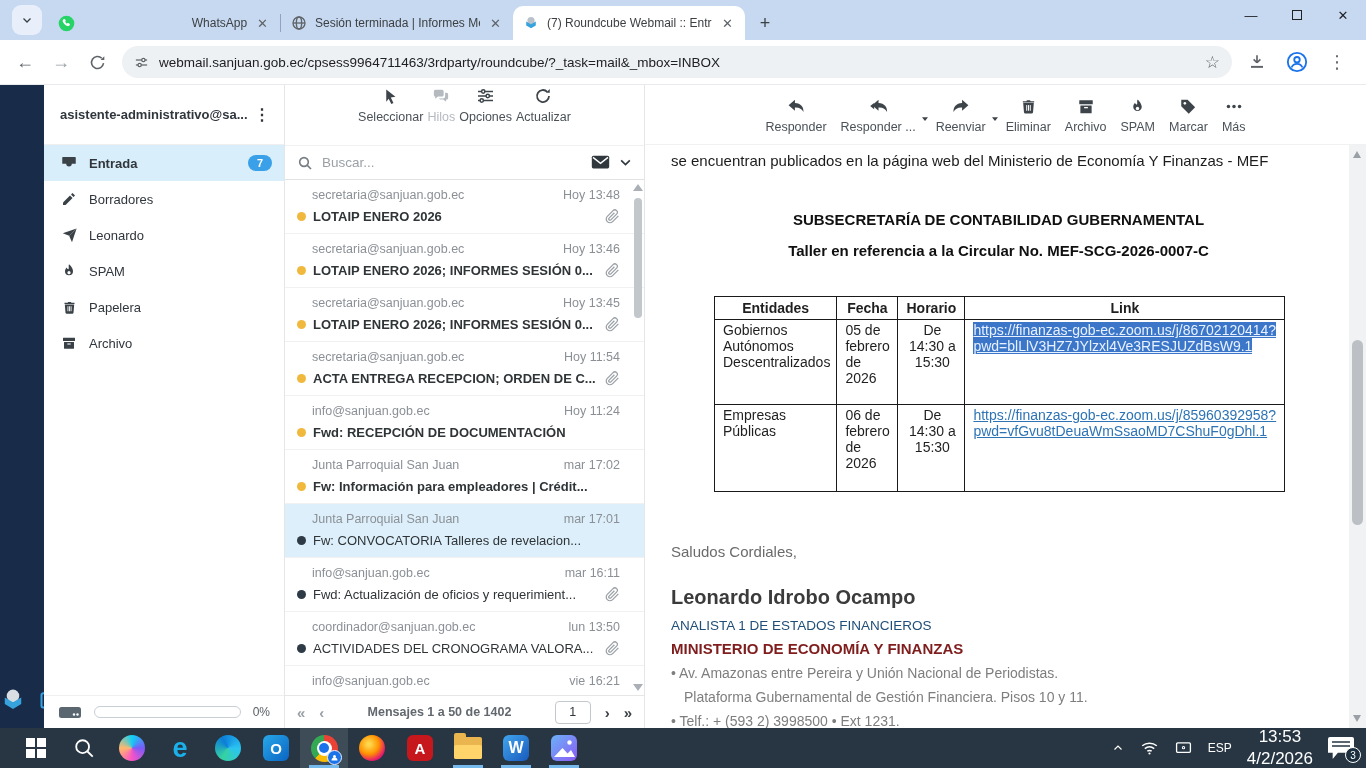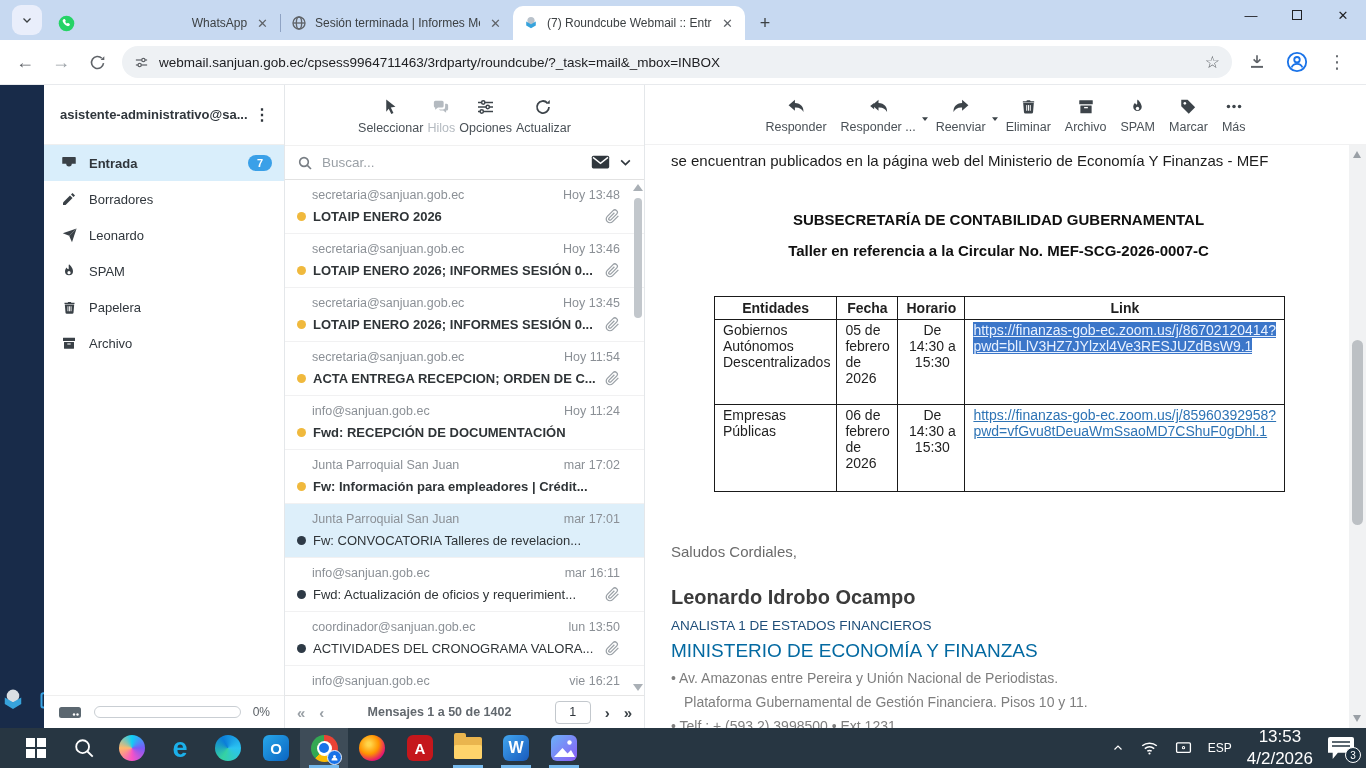--- a/index.html
+++ b/index.html
@@ -42,21 +42,21 @@
   .acct-menu { color:#30363c; font-size:16px; font-weight:bold; padding:0 6px; letter-spacing:0; }
   .folder { height:36px; display:flex; align-items:center; gap:11px; padding:0 12px 0 16px; font-size:13px; color:#30363c; }
   .folder .fico { width:18px; height:18px; color:#3a4147; display:flex; align-items:center; justify-content:center; }
   .folder.active { background:#d9eefb; font-weight:bold; }
   .badge { margin-left:auto; background:#3aa0e8; color:#fff; border-radius:10px; font-size:11px; font-weight:bold; padding:2px 9px; }
   .quota { position:absolute; bottom:0; left:0; right:0; height:33px; border-top:1px solid #efefef; display:flex; align-items:center; padding:0 14px; gap:12px; }
   .qbar { flex:1; height:12px; border:1px solid #c9ced3; border-radius:7px; background:#fff; }
   .qpct { font-size:12px; color:#5a6066; }
 
   .list { width:360px; border-right:1px solid #e4e7ea; display:flex; flex-direction:column; position:relative; flex-shrink:0; background:#fff; }
-  .list-toolbar { height:60px; display:flex; align-items:center; justify-content:center; gap:4px; }
+  .list-toolbar { height:60px; display:flex; align-items:flex-start; justify-content:center; gap:4px; }
   .tool { display:flex; flex-direction:column; align-items:center; gap:3px; font-size:12.5px; color:#4a5157; }
   .tool .tico { height:22px; display:flex; align-items:center; justify-content:center; color:#3d444a; }
   .tool.disabled, .tool.disabled .tico { color:#b4bac0; }
   .searchbar { height:35px; border-top:1px solid #f1f1f1; border-bottom:1px solid #e2e2e2; display:flex; align-items:center; padding:0 12px; gap:9px; }
   .search-ph { flex:1; font-size:13.5px; color:#9aa0a6; }
   .rows { flex:1; overflow:hidden; position:relative; }
   .mrow { height:54px; padding:8px 24px 0 12px; border-bottom:1px solid #f1f1f2; }
   .mrow.selected { background:#ddeffa; }
   .l1 { display:flex; font-size:12.5px; color:#8b9096; padding-left:15px; }
   .l1 .mdate { margin-left:auto; }
@@ -89,21 +89,21 @@
   .mtable th, .mtable td { border:1px solid #1a1a1a; font-size:14px; color:#1f1f1f; vertical-align:top; padding:2px 6px 4px 8px; }
   .mtable th { text-align:center; font-weight:bold; padding:3px 4px; vertical-align:middle; }
   .c-ent { width:120px; } .c-fec { width:61px; } .c-hor { width:67px; text-align:center; } .c-lnk { width:320px; }
   td.c-hor { text-align:center; }
   .r1 { height:85px; } .r2 { height:87px; }
   .lnk { color:#2e74b5; text-decoration:underline; word-break:break-all; }
   .lnk.sel { background:#3b76c9; color:#e8f1ff; }
   .closing { margin-top:51px; font-size:15px; color:#6b6b6b; }
   .sig-name { margin-top:26px; font-size:20px; font-weight:bold; color:#3b3b3b; }
   .sig-role { margin-top:9px; font-size:13.5px; font-weight:normal; color:#1f4e79; }
-  .sig-org { margin-top:7px; font-size:19px; font-weight:normal; color:#0369a1; }
+  .sig-org { margin-top:7px; font-size:15px; font-weight:bold; color:#7f1d1d; }
   .sig-line { margin-top:8px; font-size:14px; color:#7e7e7e; }
   .sig-line.indent { padding-left:13px; }
   .vscroll { position:absolute; top:60px; right:0; bottom:0; width:17px; background:#f1f2f3; }
   .vthumb { position:absolute; left:3px; right:3px; top:195px; height:185px; background:#bcc0c4; border-radius:6px; }
   .varr { position:absolute; left:4px; width:0; height:0; border-left:4.5px solid transparent; border-right:4.5px solid transparent; }
   .varr.up { top:6px; border-bottom:7px solid #9aa0a6; }
   .varr.dn { bottom:6px; border-top:7px solid #9aa0a6; }
 
   
   .taskbar { position:absolute; left:0; right:0; bottom:0; height:40px; background:#273642; display:flex; align-items:center; padding-left:12px; }

